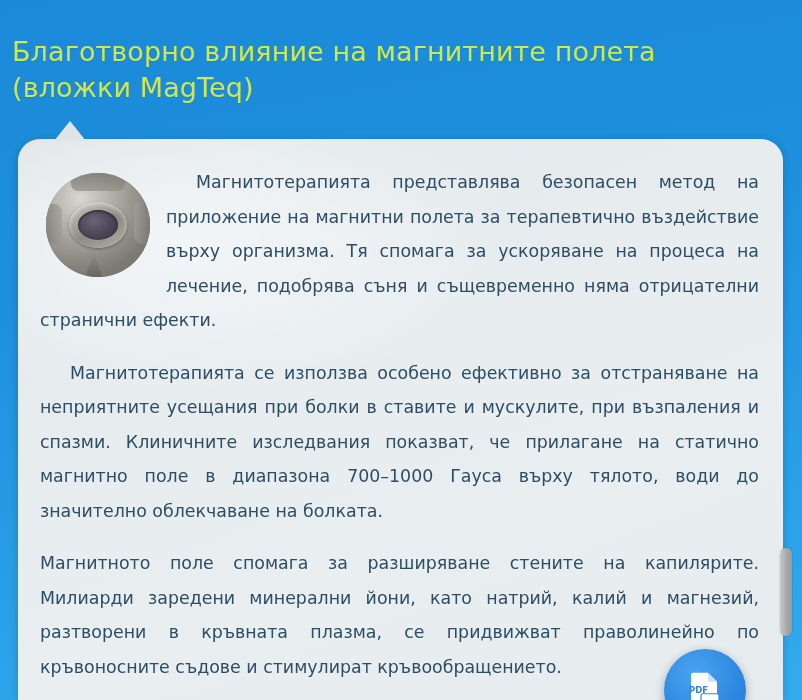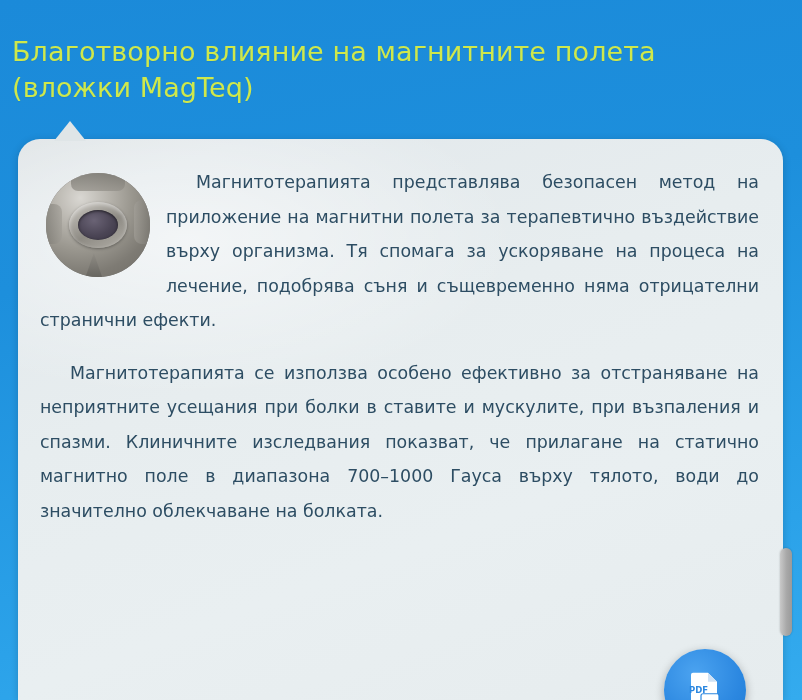--- a/index.html
+++ b/index.html
@@ -207,20 +207,21 @@
       <div class="metal-notch-right"></div>
       <div class="metal-notch-bottom"></div>
       <div class="magnet-ring"></div>
       <div class="magnet-core"></div>
     </div>
 
     <p class="body-text indent">Магнитотерапията представлява безопасен метод на приложение на магнитни полета за терапевтично въздействие върху организма. Тя спомага за ускоряване на процеса на лечение, подобрява съня и същевременно няма отрицателни странични ефекти.</p>
 
     <p class="body-text indent">Магнитотерапията се използва особено ефективно за отстраняване на неприятните усещания при болки в ставите и мускулите, при възпаления и спазми. Клиничните изследвания показват, че прилагане на статично магнитно поле в диапазона 700–1000 Гауса върху тялото, води до значително облекчаване на болката.</p>
 
+    <p class="body-text">Магнитното поле спомага за разширяване стените на капилярите. Милиарди заредени минерални йони, като натрий, калий и магнезий, разтворени в кръвната плазма, се придвижват праволинейно по кръвоносните съдове и стимулират кръвообращението.</p>
 
   </div>
 </div>
 
 <div id="scrollbar-track"></div>
 <div id="scrollbar-thumb"></div>
 
 <div id="pdf-fab">
   <svg id="pdf-fab-icon" viewBox="0 0 44 44">
     <path d="M8 3 h17 l9 9 v23 a2 2 0 0 1 -2 2 H10 a2 2 0 0 1 -2 -2 V5 a2 2 0 0 1 2 -2 z" fill="#ffffff"></path>

